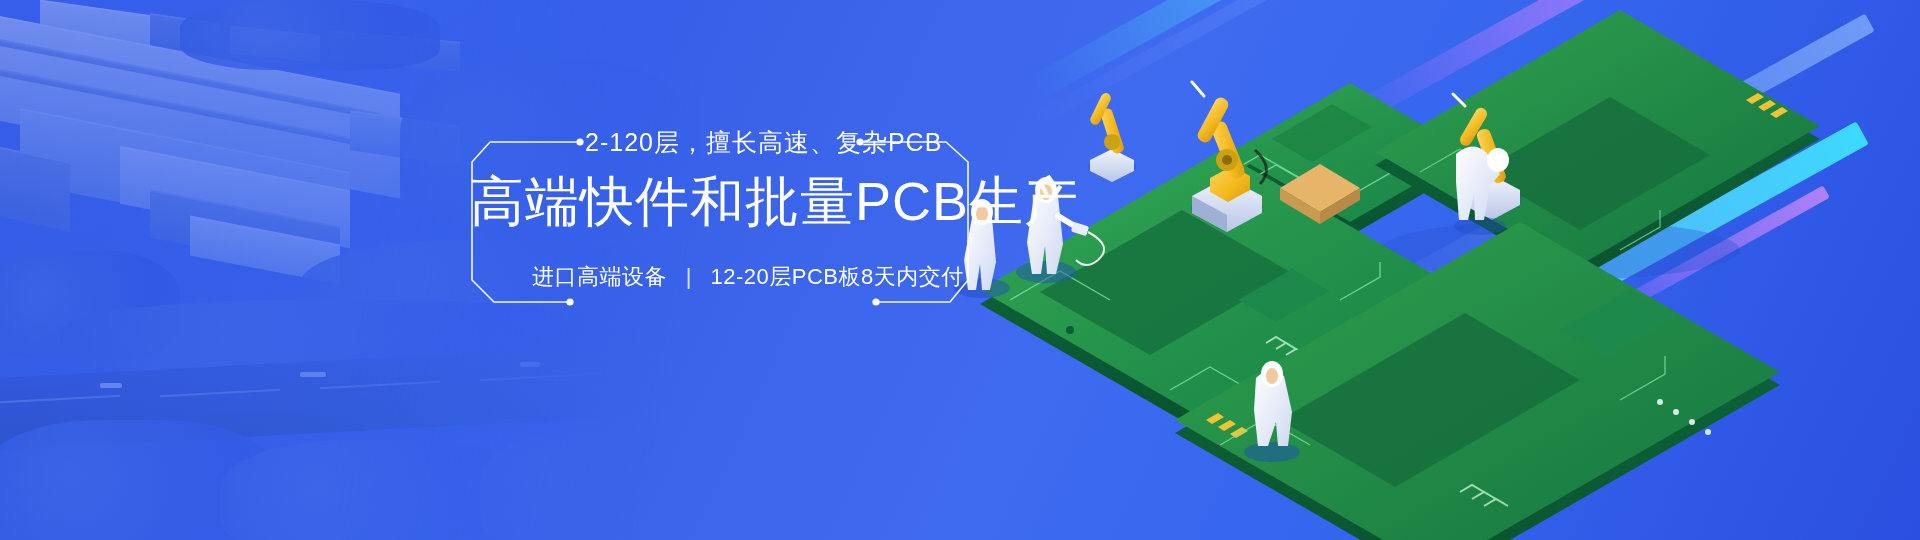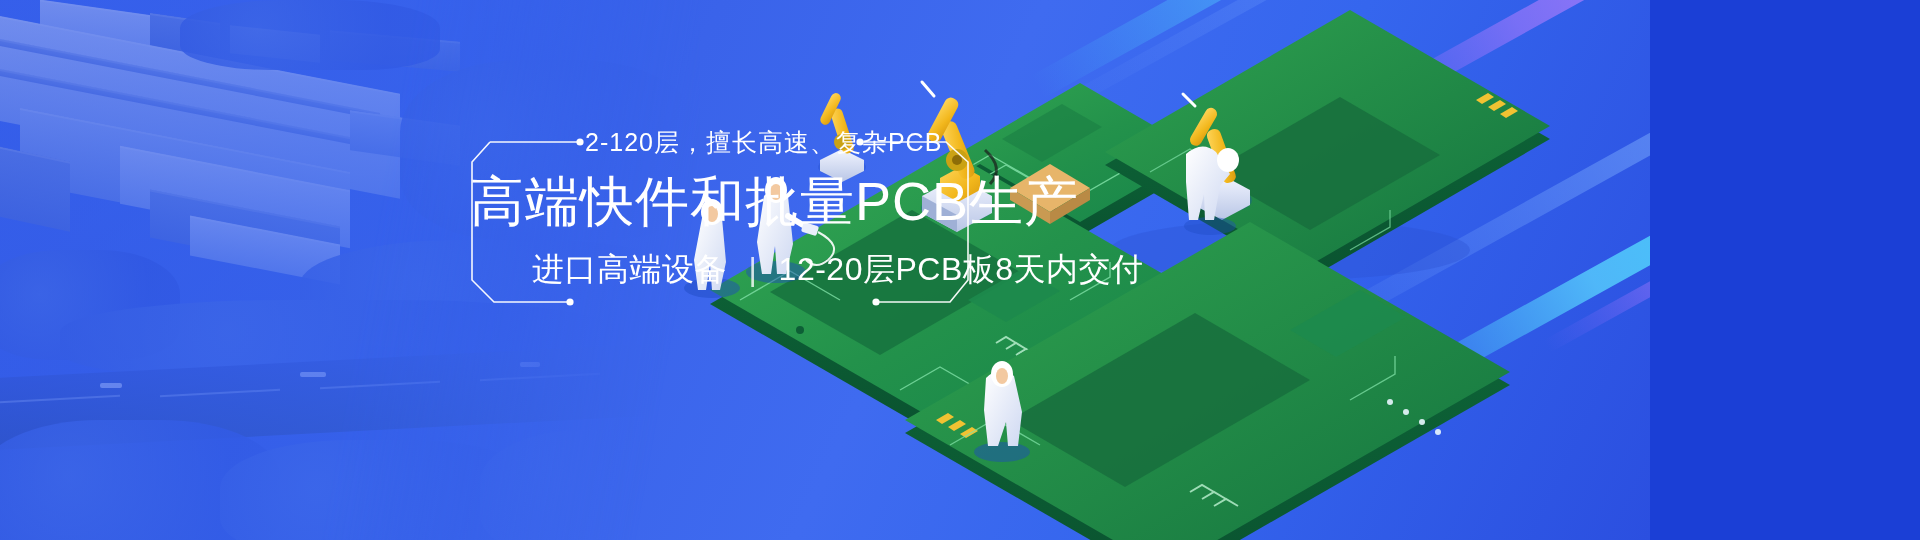--- a/index.html
+++ b/index.html
@@ -1,19 +1,19 @@
 <!DOCTYPE html>
 <html><head>
 <meta charset="utf-8">
 <style>
   html,body{margin:0;padding:0;background:#1b3fd6;}
   body{font-family:"Liberation Sans","DejaVu Sans",sans-serif;}
 
   .banner{
-    position:relative;width:1650px;height:540px;overflow:hidden;
+    position:relative;width:1920px;height:540px;overflow:hidden;
     background:linear-gradient(115deg,#2b52e0 0%,#2f5ae6 18%,#3a63ea 38%,#3f6bf0 55%,#3566ee 72%,#2b4fe0 100%);
   }
 
   
   .photo{
     position:absolute;left:0;top:0;width:700px;height:540px;overflow:hidden;
     -webkit-mask-image:linear-gradient(100deg,#000 0%,#000 52%,rgba(0,0,0,.55) 72%,rgba(0,0,0,0) 92%);
             mask-image:linear-gradient(100deg,#000 0%,#000 52%,rgba(0,0,0,.55) 72%,rgba(0,0,0,0) 92%);
   }
   .photo .sky{position:absolute;inset:0;background:linear-gradient(160deg,#3f6cf2,#2f54dd);}
@@ -36,22 +36,22 @@
   .bracket{position:absolute;left:0;top:0;width:100%;height:100%;overflow:visible;}
   .t-sub-top{
     position:absolute;left:115px;top:6px;white-space:nowrap;
     font-size:25px;color:#ffffff;letter-spacing:1px;font-weight:400;
   }
   .t-title{
     position:absolute;left:0;top:46px;width:100%;text-align:center;
     font-size:54px;font-weight:400;color:#ffffff;letter-spacing:1px;white-space:nowrap;
   }
   .t-sub-bottom{
-    position:absolute;left:62px;top:128px;white-space:nowrap;
-    font-size:32px;color:#ffffff;letter-spacing:.5px;font-weight:400;
+    position:absolute;left:62px;top:142px;white-space:nowrap;
+    font-size:22px;color:#ffffff;letter-spacing:.5px;font-weight:400;
   }
   .t-sep{display:inline-block;margin:0 12px;color:rgba(255,255,255,.8);}
 
   
   .illus{position:absolute;right:0;top:0;width:1000px;height:540px;}
 </style>
 </head>
 <body>
 
 <div class="banner">

